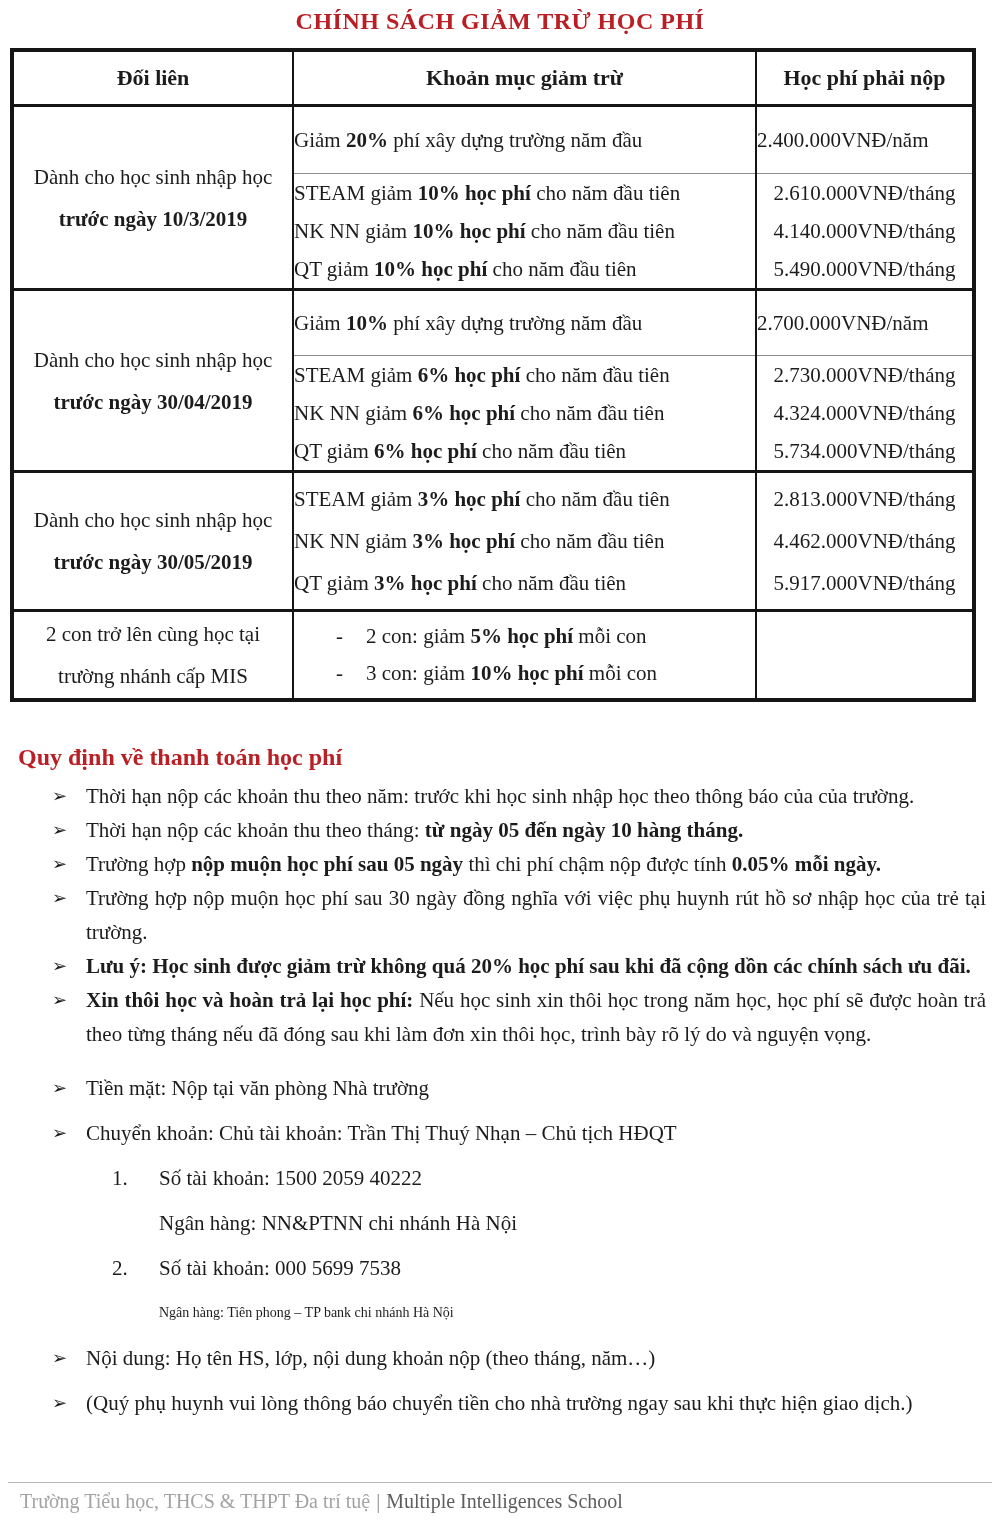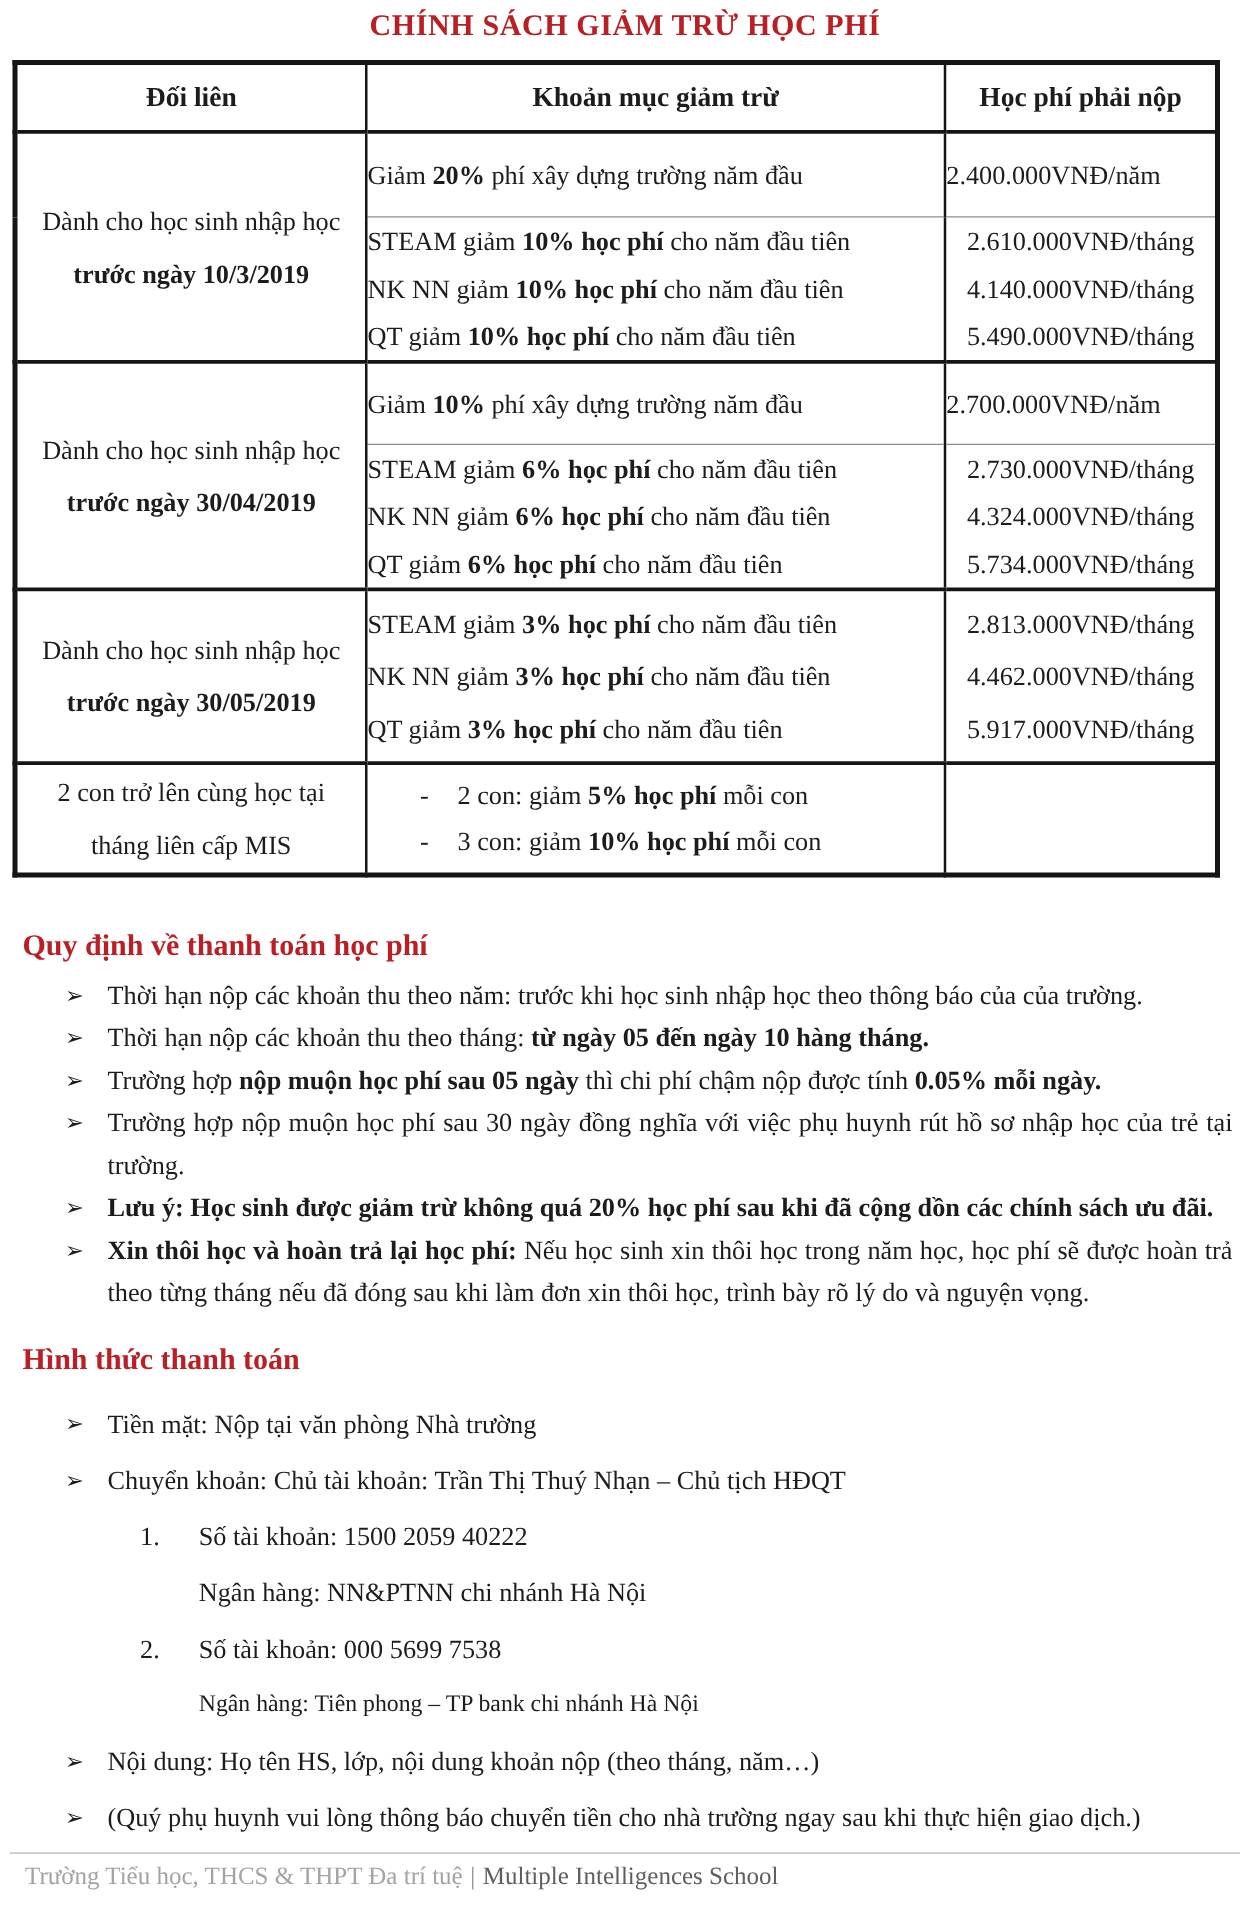--- a/index.html
+++ b/index.html
@@ -55,21 +55,21 @@
   .rules{margin-top:8px;}
   .methods{margin-top:20px;}
   .bitem{display:flex;font-size:21px;line-height:34px;text-align:justify;}
   .rules .bitem{margin-bottom:0;}
   .methods .bitem{margin-bottom:11px;text-align:left;}
   .bitem .arrow{width:34px;flex:none;font-size:18px;}
   .bitem .num{width:47px;flex:none;}
   .bitem.num-item{padding-left:60px;}
   .bitem.indent-item{padding-left:107px;}
   .bitem .txt{flex:1;}
-  .bitem.small .txt{font-size:19px;}
+  .bitem.small .txt{font-size:14px;}
   
   .footer{
     position:absolute;left:8px;right:8px;top:1482px;
     border-top:1px solid #b5b5b5;padding:7px 0 0 12px;font-size:20px;
   }
   .footer .f-light{color:var(--footer-light);}
   .footer .f-sep{color:#8c8c8c;padding:0 6px;}
   .footer .f-dark{color:var(--footer-dark);}
 </style>
 </head>
@@ -145,21 +145,21 @@
           </td>
           <td class="fee-multi">
             <div class="mline">2.813.000VNĐ/tháng</div>
             <div class="mline">4.462.000VNĐ/tháng</div>
             <div class="mline">5.917.000VNĐ/tháng</div>
           </td>
         </tr>
         <tr class="gr3s0 group-start">
           <td class="subject vr" rowspan="1">
             <div class="subject-line">2 con trở lên cùng học tại</div>
-            <div class="subject-line">tháng liên cấp MIS</div>
+            <div class="subject-line">trường nhánh cấp MIS</div>
           </td>
           <td class="vr">
             <div class="dash-line">
               <span class="dash">-</span>
               <span>2 con: giảm <b>5% học phí</b> mỗi con</span>
             </div>
             <div class="dash-line">
               <span class="dash">-</span>
               <span>3 con: giảm <b>10% học phí</b> mỗi con</span>
             </div>
@@ -190,21 +190,20 @@
       <div class="bitem">
         <span class="arrow">➢</span>
         <div class="txt"><b>Lưu ý: Học sinh được giảm trừ không quá 20% học phí sau khi đã cộng dồn các chính sách ưu đãi.</b></div>
       </div>
       <div class="bitem">
         <span class="arrow">➢</span>
         <div class="txt"><b>Xin thôi học và hoàn trả lại học phí:</b> Nếu học sinh xin thôi học trong năm học, học phí sẽ được hoàn trả theo từng tháng nếu đã đóng sau khi làm đơn xin thôi học, trình bày rõ lý do và nguyện vọng.</div>
       </div>
     </div>
 
-  <h2 class="sec sec2">Hình thức thanh toán</h2>
   <div class="blist methods" id="methods-list">
       <div class="bitem">
         <span class="arrow">➢</span>
         <div class="txt">Tiền mặt: Nộp tại văn phòng Nhà trường</div>
       </div>
       <div class="bitem">
         <span class="arrow">➢</span>
         <div class="txt">Chuyển khoản: Chủ tài khoản: Trần Thị Thuý Nhạn – Chủ tịch HĐQT</div>
       </div>
       <div class="bitem num-item">

